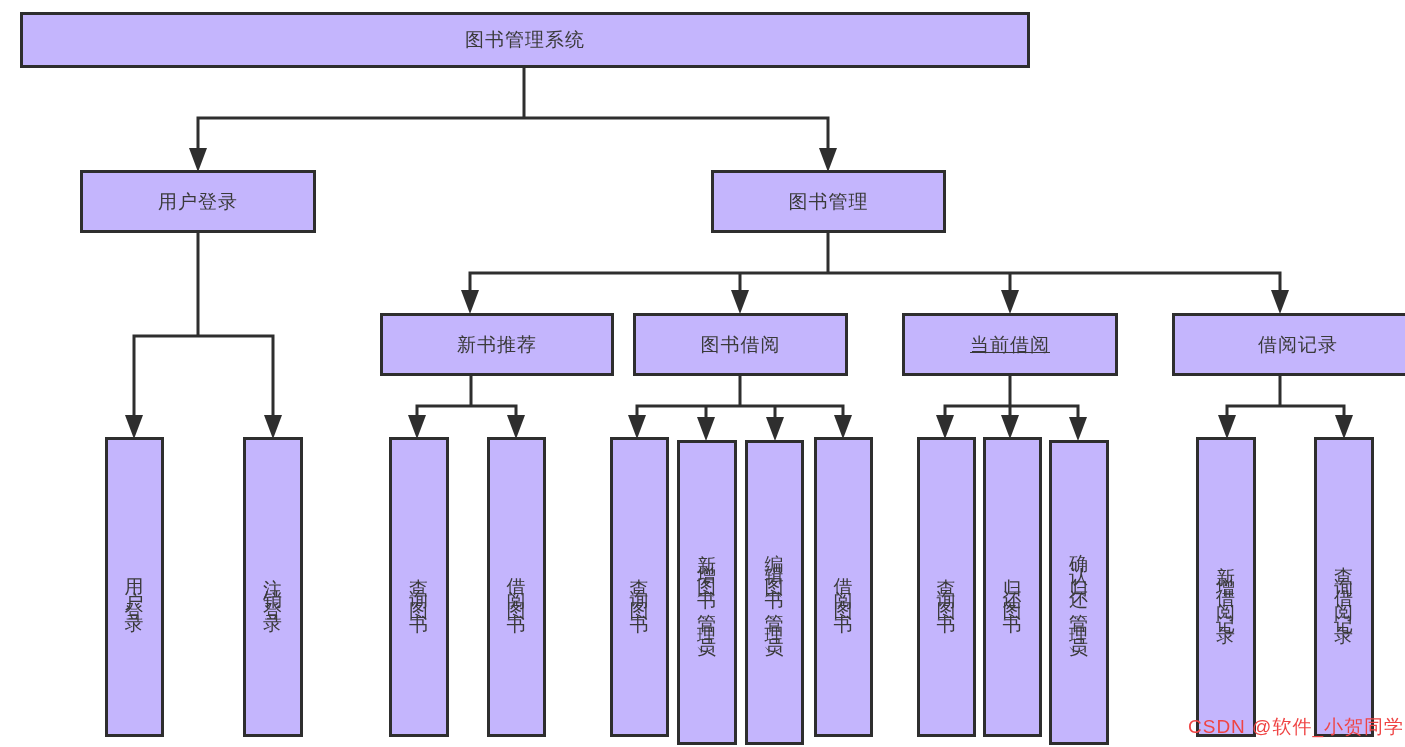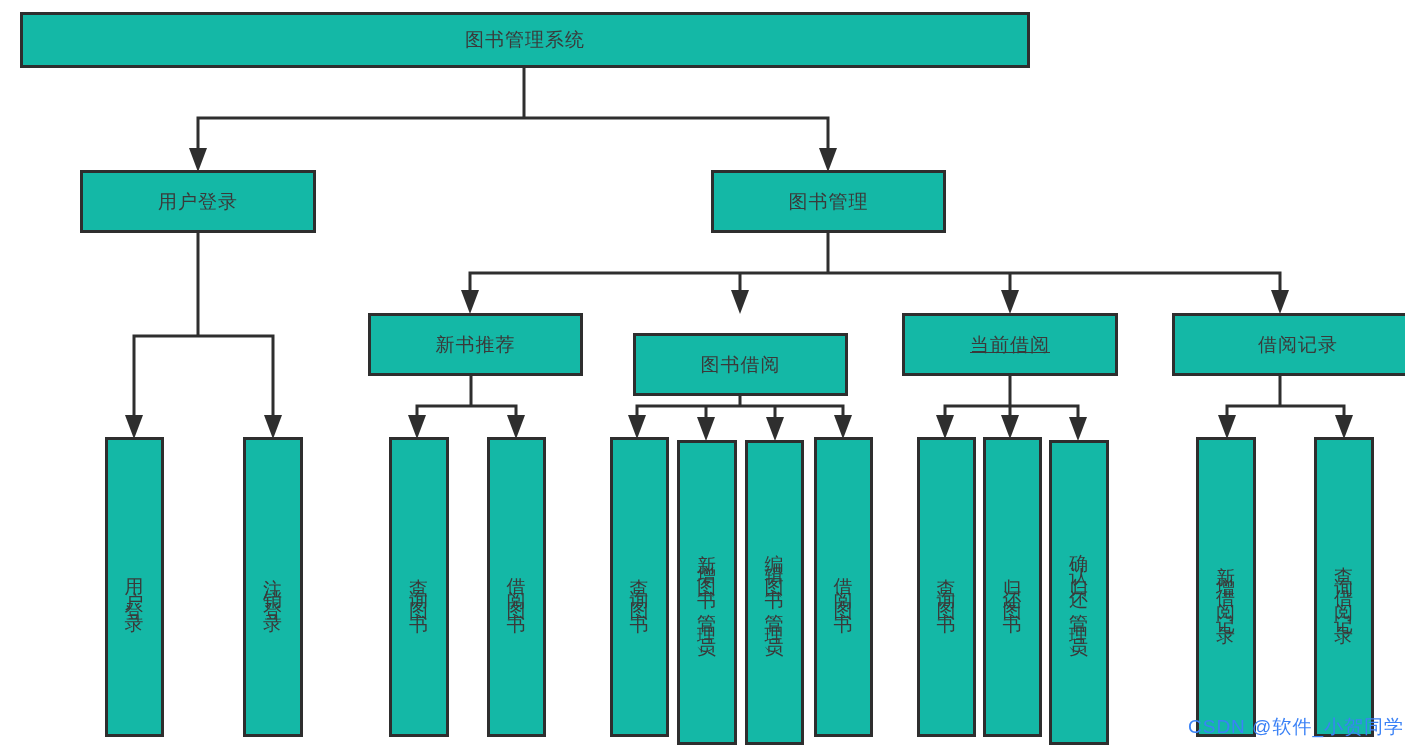--- a/index.html
+++ b/index.html
@@ -8,21 +8,21 @@
     width: 1405px;
     height: 747px;
     background: #ffffff;
     overflow: hidden;
     font-family: "Liberation Sans", "DejaVu Sans", sans-serif;
   }
   .wires { position: absolute; left: 0; top: 0; }
   .box {
     position: absolute;
     box-sizing: border-box;
-    background: #14b8a6;
+    background: #c4b5fd;
     border: 3px solid #2e2e2e;
     color: #3a3a3a;
     display: flex;
     align-items: center;
     justify-content: center;
     font-size: 19px;
     letter-spacing: 1px;
     white-space: nowrap;
   }
   .vbox {
@@ -31,21 +31,21 @@
     letter-spacing: 12px;
     line-height: 1;
     white-space: normal;
   }
   .watermark {
     position: absolute;
     left: 1188px;
     top: 714px;
     font-size: 19px;
     letter-spacing: 1px;
-    color: #3b82f6;
+    color: #ef4444;
   }
 </style>
 </head>
 <body>
 
 <div class="stage">
 
   <svg class="wires" width="1405" height="747" viewBox="0 0 1405 747">
     <g stroke="#2e2e2e" stroke-width="3" fill="none" stroke-linecap="square">
 
@@ -84,22 +84,22 @@
       <polygon points="1218,415 1236,415 1227,439"></polygon>
       <polygon points="1335,415 1353,415 1344,439"></polygon>
     </g>
   </svg>
 
   <div class="box" style="left:20px; top:12px; width:1010px; height:56px;">图书管理系统</div>
 
   <div class="box" style="left:80px; top:170px; width:236px; height:63px;">用户登录</div>
   <div class="box" style="left:711px; top:170px; width:235px; height:63px;">图书管理</div>
 
-  <div class="box" style="left:368px; top:313px; width:215px; height:63px;">新书推荐</div>
-  <div class="box" style="left:633px; top:313px; width:215px; height:63px;margin-top:20px;">图书借阅</div>
+  <div class="box" style="left:380px; top:313px; width:234px; height:63px;">新书推荐</div>
+  <div class="box" style="left:633px; top:313px; width:215px; height:63px;">图书借阅</div>
   <div class="box" style="left:902px; top:313px; width:216px; height:63px;text-decoration:underline;">当前借阅</div>
   <div class="box" style="left:1172px; top:313px; width:252px; height:63px;">借阅记录</div>
 
   <div class="box vbox" style="left:105px; top:437px; width:59px; height:300px;">用户登录</div>
   <div class="box vbox" style="left:243px; top:437px; width:60px; height:300px;">注销登录</div>
 
   <div class="box vbox" style="left:389px; top:437px; width:60px; height:300px;">查询图书</div>
   <div class="box vbox" style="left:487px; top:437px; width:59px; height:300px;">借阅图书</div>
 
   <div class="box vbox" style="left:610px; top:437px; width:59px; height:300px;">查询图书</div>

